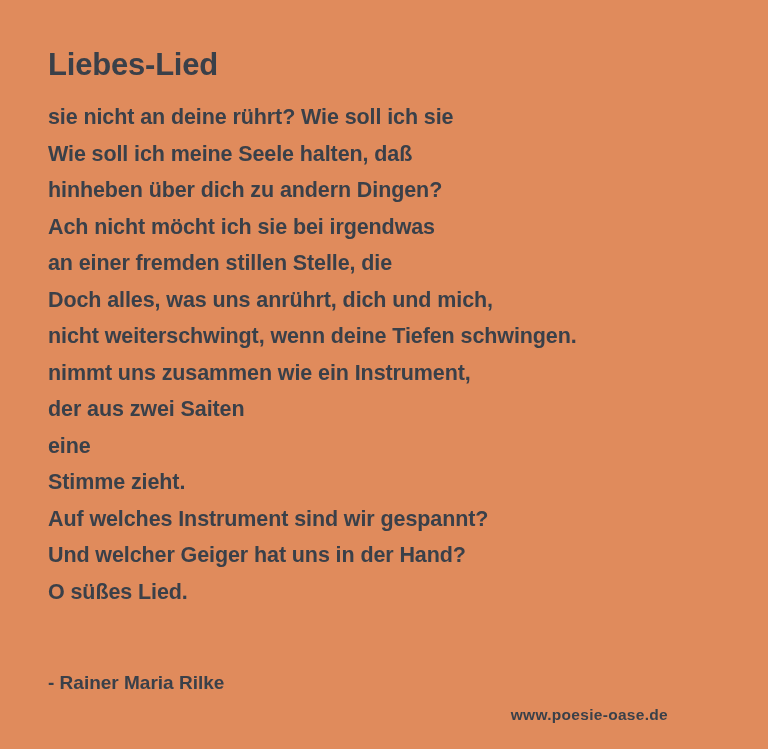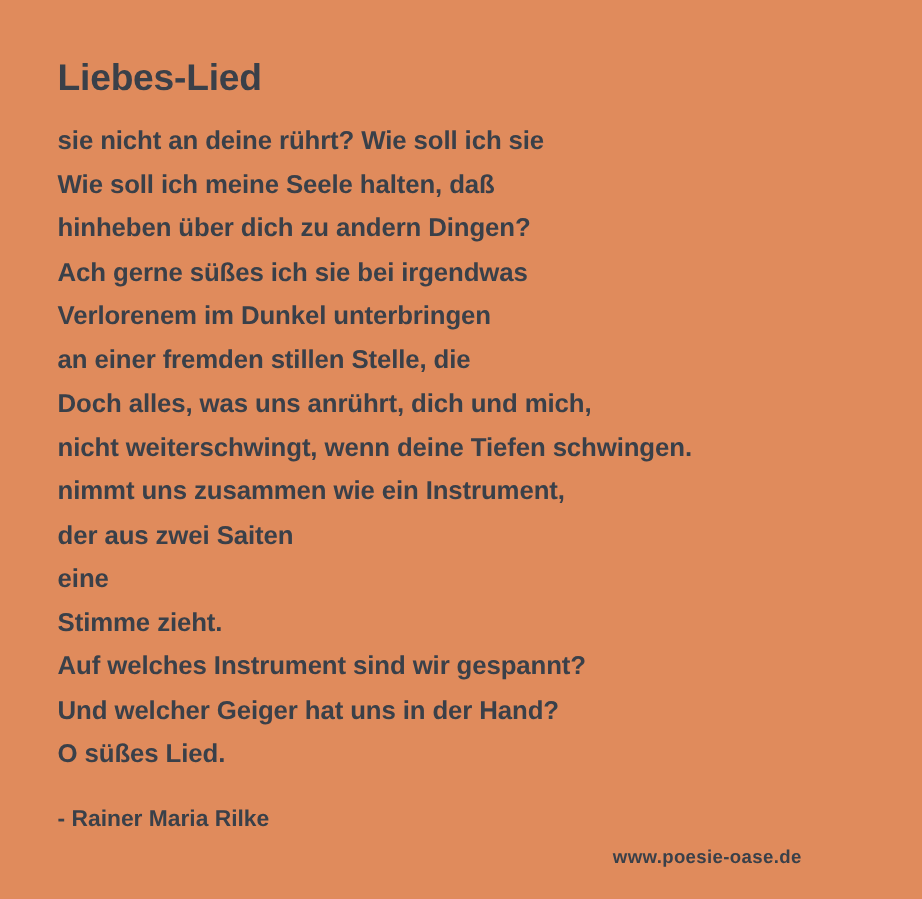--- a/index.html
+++ b/index.html
@@ -63,22 +63,21 @@
 </style>
 </head>
 <body>
 
 <div class="poem-card">
   <h1 class="poem-title">Liebes-Lied</h1>
   <div class="poem-body">
     <div class="poem-line">sie nicht an deine rührt? Wie soll ich sie</div>
     <div class="poem-line">Wie soll ich meine Seele halten, daß</div>
     <div class="poem-line">hinheben über dich zu andern Dingen?</div>
-    <div class="poem-line">Ach gerne süßes ich sie bei irgendwas</div>
-    <div class="poem-line">Verlorenem im Dunkel unterbringen</div>
+    <div class="poem-line">Ach nicht möcht ich sie bei irgendwas</div>
     <div class="poem-line">an einer fremden stillen Stelle, die</div>
     <div class="poem-line">Doch alles, was uns anrührt, dich und mich,</div>
     <div class="poem-line">nicht weiterschwingt, wenn deine Tiefen schwingen.</div>
     <div class="poem-line">nimmt uns zusammen wie ein Instrument,</div>
     <div class="poem-line">der aus zwei Saiten</div>
     <div class="poem-line">eine</div>
     <div class="poem-line">Stimme zieht.</div>
     <div class="poem-line">Auf welches Instrument sind wir gespannt?</div>
     <div class="poem-line">Und welcher Geiger hat uns in der Hand?</div>
     <div class="poem-line">O süßes Lied.</div>

